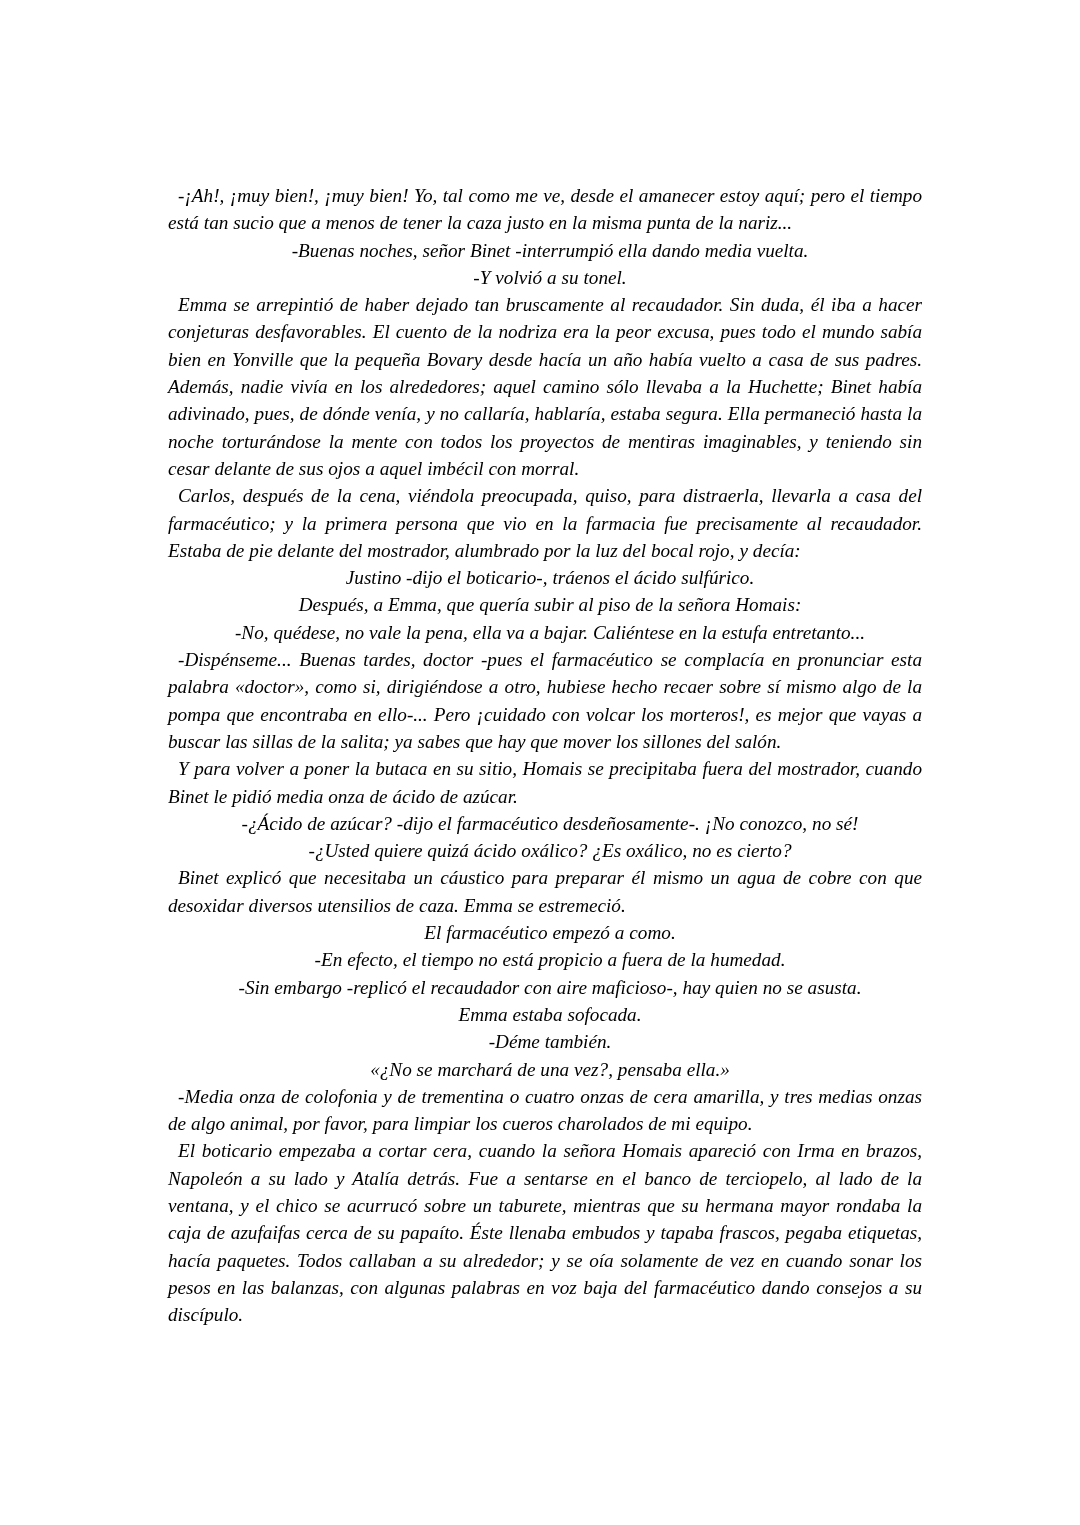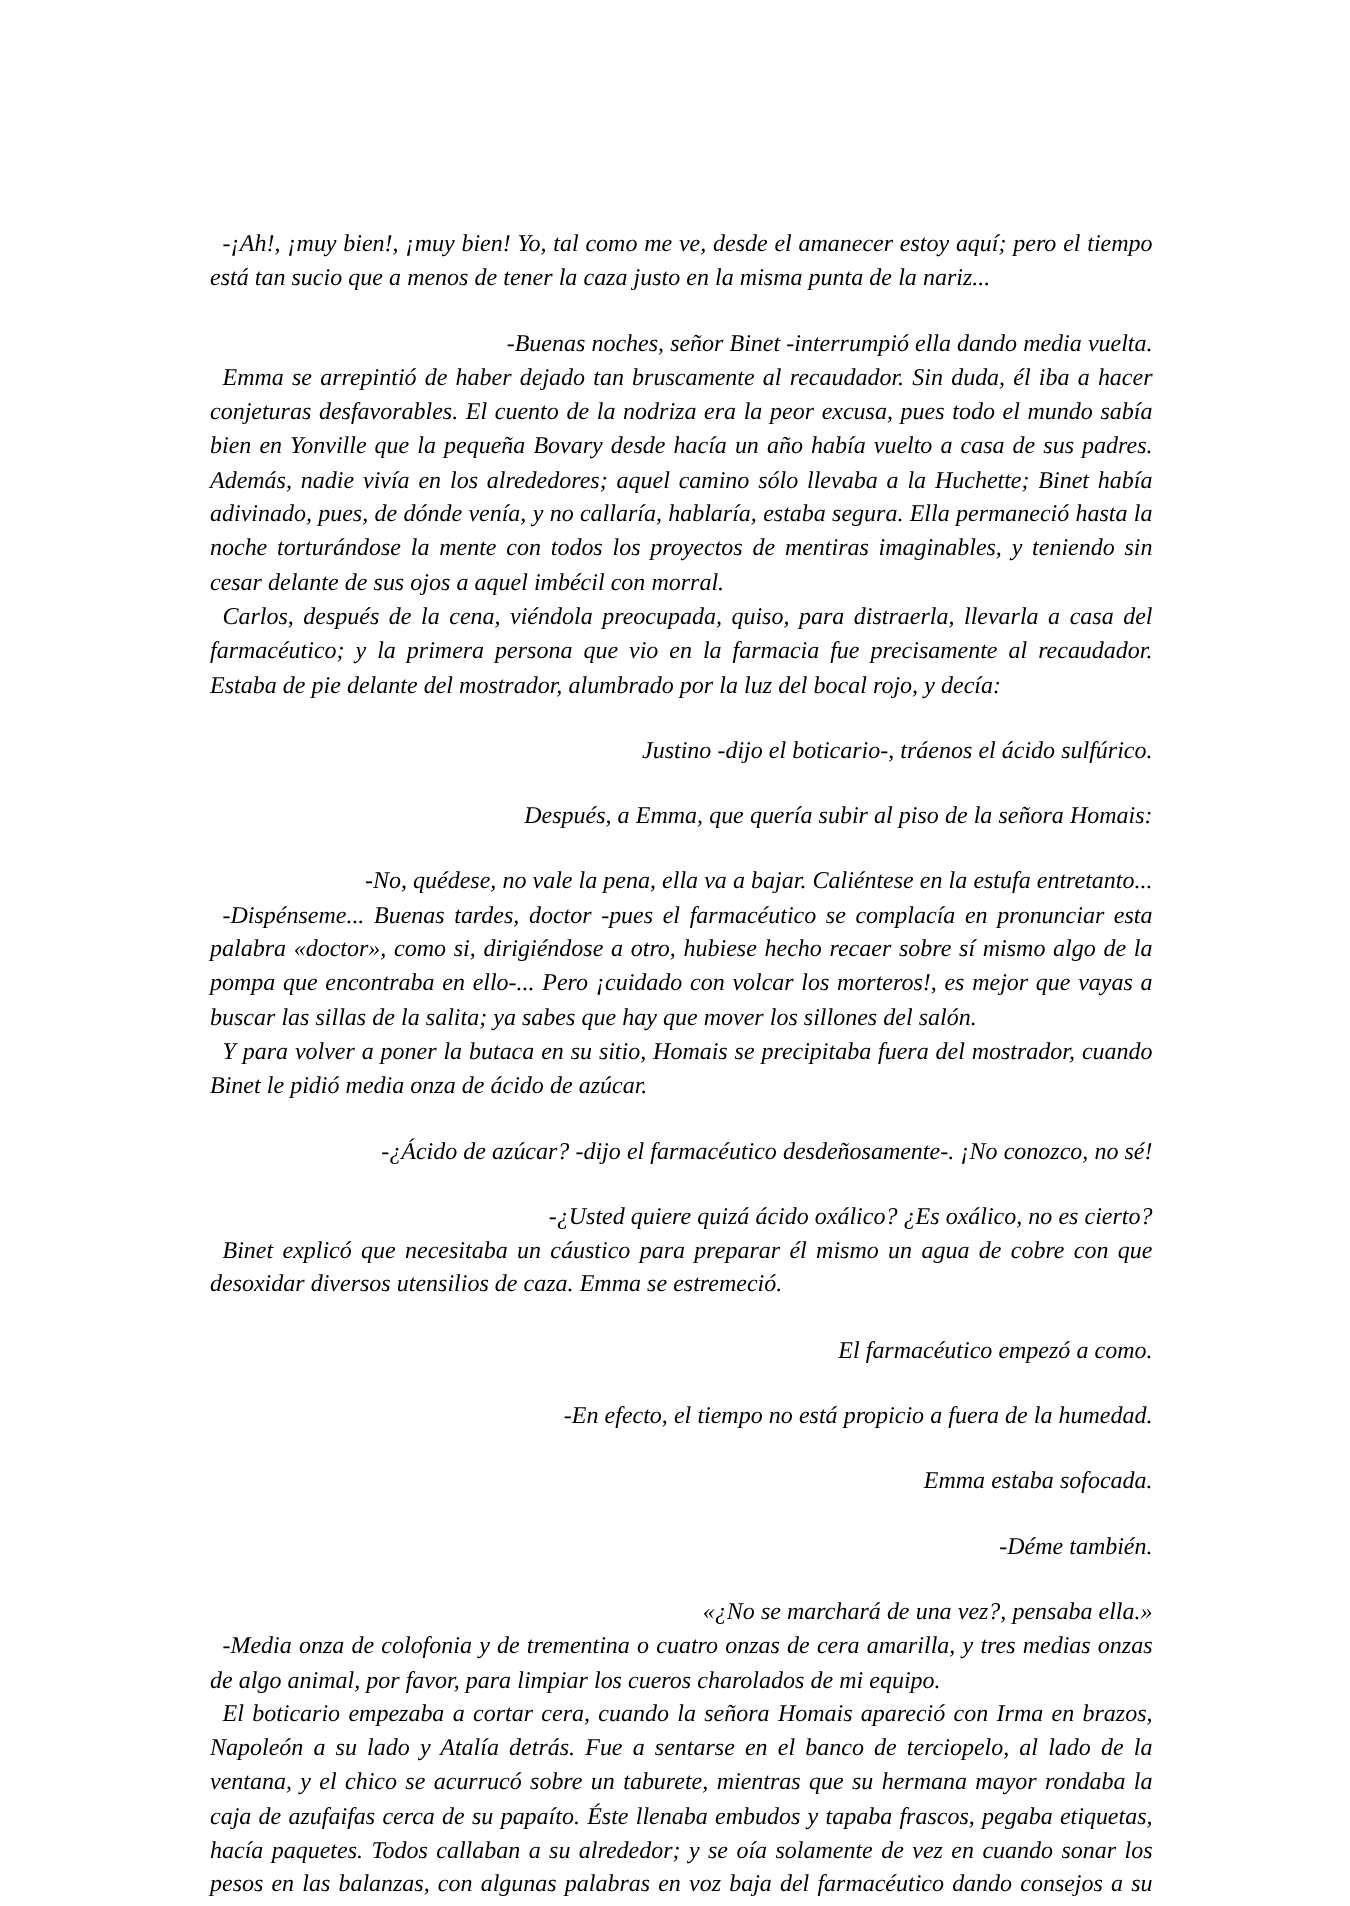--- a/index.html
+++ b/index.html
@@ -34,42 +34,43 @@
     line-height: 27.3px;
     text-align: justify;
     text-justify: inter-word;
     text-indent: 10px;
     hyphens: none;
     -webkit-hyphens: none;
     word-spacing: 0.1px;
   }
   
   .para.short {
-    text-align: right;
-    margin-top: 25px;
+    text-align: center;
   }
 </style>
 </head>
 <body style="background: rgb(255, 255, 255); color: rgb(0, 0, 0);">
 
 <div class="page">
   <div class="text-column">
       <p class="para">-¡Ah!, ¡muy bien!, ¡muy bien! Yo, tal como me ve, desde el amanecer estoy aquí; pero el tiempo está tan sucio que a menos de tener la caza justo en la misma punta de la nariz...</p>
       <p class="para short">-Buenas noches, señor Binet -interrumpió ella dando media vuelta.</p>
+      <p class="para short">-Y volvió a su tonel.</p>
       <p class="para">Emma se arrepintió de haber dejado tan bruscamente al recaudador. Sin duda, él iba a hacer conjeturas desfavorables. El cuento de la nodriza era la peor excusa, pues todo el mundo sabía bien en Yonville que la pequeña Bovary desde hacía un año había vuelto a casa de sus padres. Además, nadie vivía en los alrededores; aquel camino sólo llevaba a la Huchette; Binet había adivinado, pues, de dónde venía, y no callaría, hablaría, estaba segura. Ella permaneció hasta la noche torturándose la mente con todos los proyectos de mentiras imaginables, y teniendo sin cesar delante de sus ojos a aquel imbécil con morral.</p>
       <p class="para">Carlos, después de la cena, viéndola preocupada, quiso, para distraerla, llevarla a casa del farmacéutico; y la primera persona que vio en la farmacia fue precisamente al recaudador. Estaba de pie delante del mostrador, alumbrado por la luz del bocal rojo, y decía:</p>
       <p class="para short">Justino -dijo el boticario-, tráenos el ácido sulfúrico.</p>
       <p class="para short">Después, a Emma, que quería subir al piso de la señora Homais:</p>
       <p class="para short">-No, quédese, no vale la pena, ella va a bajar. Caliéntese en la estufa entretanto...</p>
       <p class="para">-Dispénseme... Buenas tardes, doctor -pues el farmacéutico se complacía en pronunciar esta palabra «doctor», como si, dirigiéndose a otro, hubiese hecho recaer sobre sí mismo algo de la pompa que encontraba en ello-... Pero ¡cuidado con volcar los morteros!, es mejor que vayas a buscar las sillas de la salita; ya sabes que hay que mover los sillones del salón.</p>
       <p class="para">Y para volver a poner la butaca en su sitio, Homais se precipitaba fuera del mostrador, cuando Binet le pidió media onza de ácido de azúcar.</p>
       <p class="para short">-¿Ácido de azúcar? -dijo el farmacéutico desdeñosamente-. ¡No conozco, no sé!</p>
       <p class="para short">-¿Usted quiere quizá ácido oxálico? ¿Es oxálico, no es cierto?</p>
       <p class="para">Binet explicó que necesitaba un cáustico para preparar él mismo un agua de cobre con que desoxidar diversos utensilios de caza. Emma se estremeció.</p>
       <p class="para short">El farmacéutico empezó a como.</p>
       <p class="para short">-En efecto, el tiempo no está propicio a fuera de la humedad.</p>
+      <p class="para short">-Sin embargo -replicó el recaudador con aire maficioso-, hay quien no se asusta.</p>
       <p class="para short">Emma estaba sofocada.</p>
       <p class="para short">-Déme también.</p>
       <p class="para short">«¿No se marchará de una vez?, pensaba ella.»</p>
       <p class="para">-Media onza de colofonia y de trementina o cuatro onzas de cera amarilla, y tres medias onzas de algo animal, por favor, para limpiar los cueros charolados de mi equipo.</p>
       <p class="para">El boticario empezaba a cortar cera, cuando la señora Homais apareció con Irma en brazos, Napoleón a su lado y Atalía detrás. Fue a sentarse en el banco de terciopelo, al lado de la ventana, y el chico se acurrucó sobre un taburete, mientras que su hermana mayor rondaba la caja de azufaifas cerca de su papaíto. Éste llenaba embudos y tapaba frascos, pegaba etiquetas, hacía paquetes. Todos callaban a su alrededor; y se oía solamente de vez en cuando sonar los pesos en las balanzas, con algunas palabras en voz baja del farmacéutico dando consejos a su discípulo.</p>
     </div>
 </div>
 
 </body></html>

